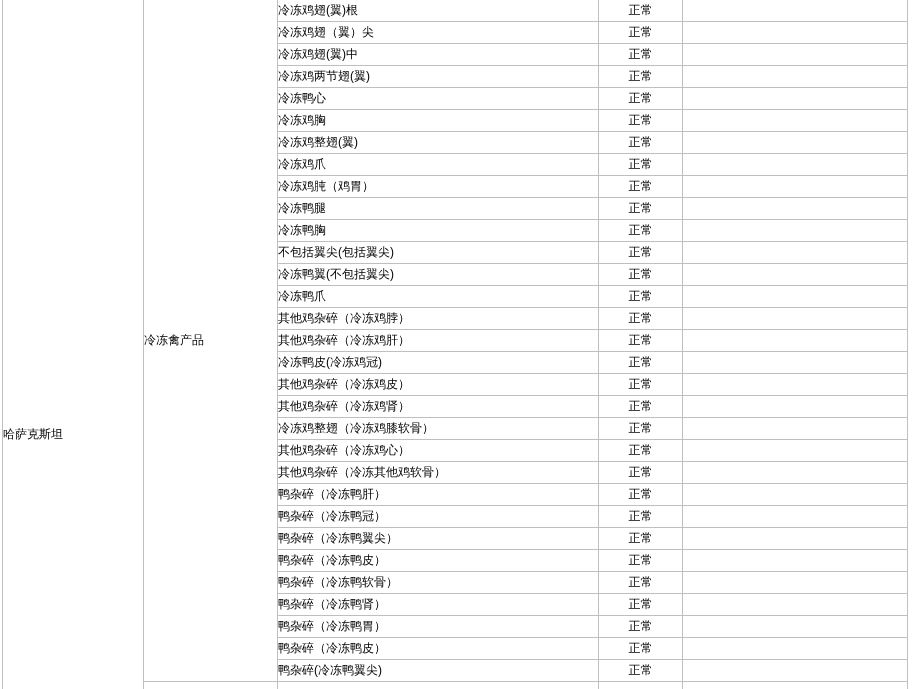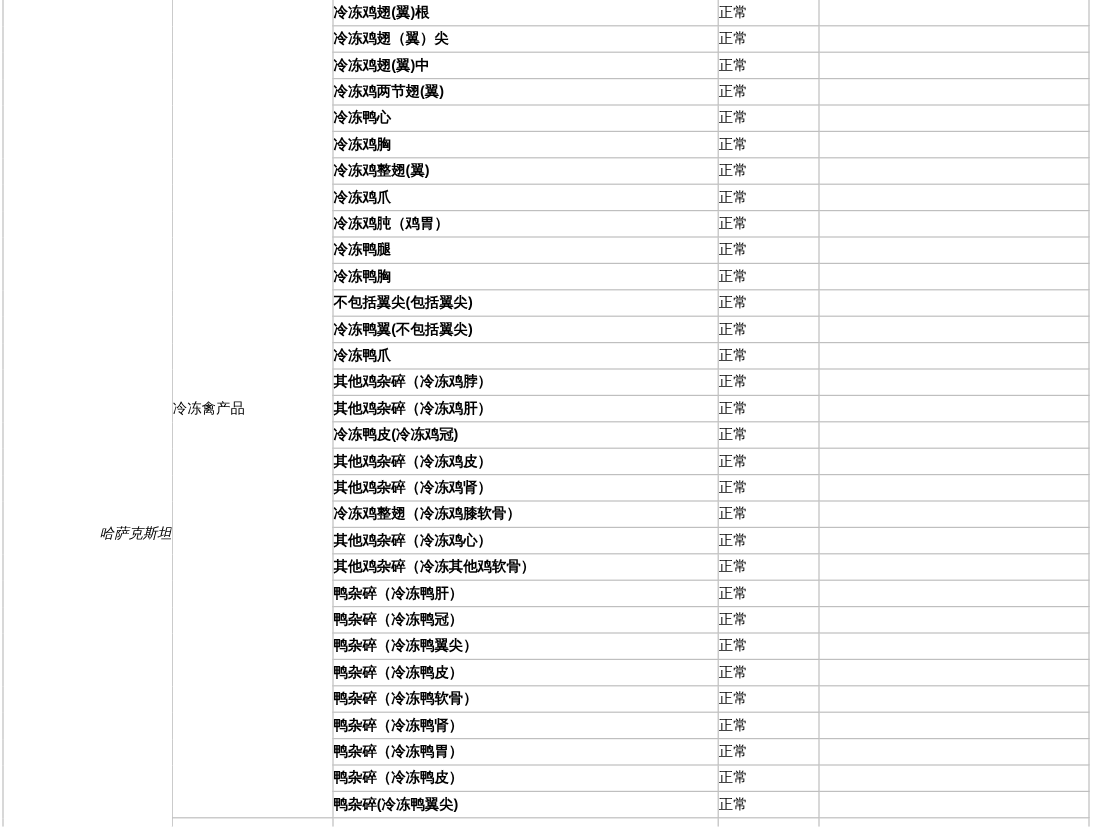--- a/index.html
+++ b/index.html
@@ -35,39 +35,37 @@
     white-space: nowrap;
     vertical-align: middle;
   }
   td.c1 {
     position: relative;
     vertical-align: top;
     border-bottom: none;
   }
   .country-label {
     position: absolute;
-    top: 444px;
+    top: 434px;
     left: 0;
     width: 100%;
-    text-align: right;
+    text-align: left;
     transform: translateY(-50%);
     line-height: 14px;
-    font-style: italic;
   }
   td.c2 {
     text-align: left;
     vertical-align: middle;
   }
   td.c3 {
     text-align: left;
     padding-left: 4px;
-    font-weight: bold;
   }
   td.c4 {
-    text-align: left;
+    text-align: center;
   }
   td.c5 {
     text-align: left;
   }
 </style>
 </head>
 <body>
 
 <div class="screen">
   <table class="grid">

